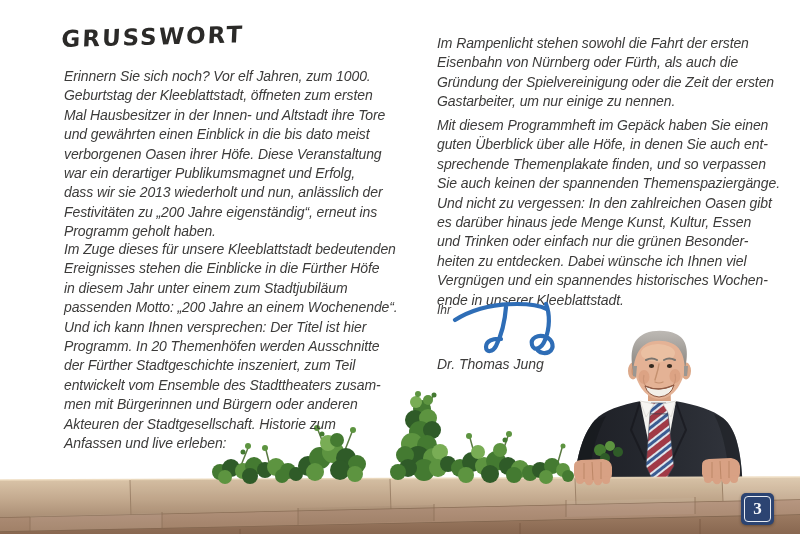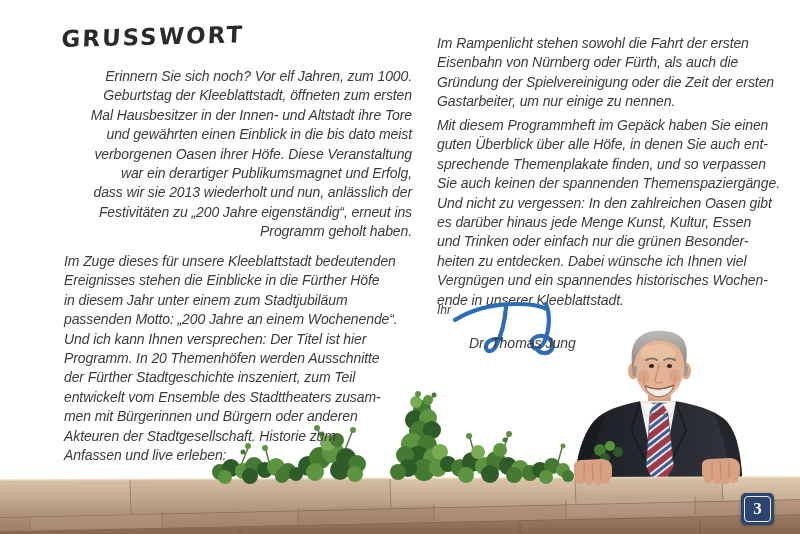--- a/index.html
+++ b/index.html
@@ -11,26 +11,26 @@
   .title{
     left:62px;top:26px;
     font-family:"DejaVu Sans",sans-serif;font-size:23px;font-weight:700;
     letter-spacing:2px;color:#2b2a28;transform:rotate(-1.5deg) skewX(-4deg);
     transform-origin:left top;z-index:6;
   }
   .para{
     font-style:italic;font-size:14px;line-height:19.4px;white-space:pre-line;
     letter-spacing:-0.1px;z-index:6;
   }
-  .lp1{left:64px;top:67px;width:348px;text-align:right;}
-  .lp2{left:64px;top:252px;width:348px;}
+  .lp1{left:64px;top:67px;width:348px;}
+  .lp2{left:64px;top:240px;width:348px;}
   .rp1{left:437px;top:34px;width:352px;}
   .rp2{left:437px;top:116px;width:352px;}
   .closing{left:437px;top:303px;font-style:italic;font-size:12px;z-index:6;}
-  .names{left:437px;top:334px;font-style:italic;font-size:14px;line-height:19.5px;z-index:6;margin-left:32px;}
+  .names{left:437px;top:355px;font-style:italic;font-size:14px;line-height:19.5px;z-index:6;}
   .layer1{z-index:1;} .layer2{z-index:2;} .layer3{z-index:3;} .layer4{z-index:4;}
   .sig-svg{left:449px;top:290px;z-index:6;}
   .sign{
     left:741px;top:493px;width:33px;height:32px;background:#2c4472;border-radius:5px;
     box-shadow:0 1px 3px rgba(40,30,20,.45);display:flex;align-items:center;justify-content:center;
     z-index:7;
   }
   .sign-inner{
     width:25px;height:24px;border:1.5px solid #e9edf3;border-radius:4px;
     display:flex;align-items:center;justify-content:center;

